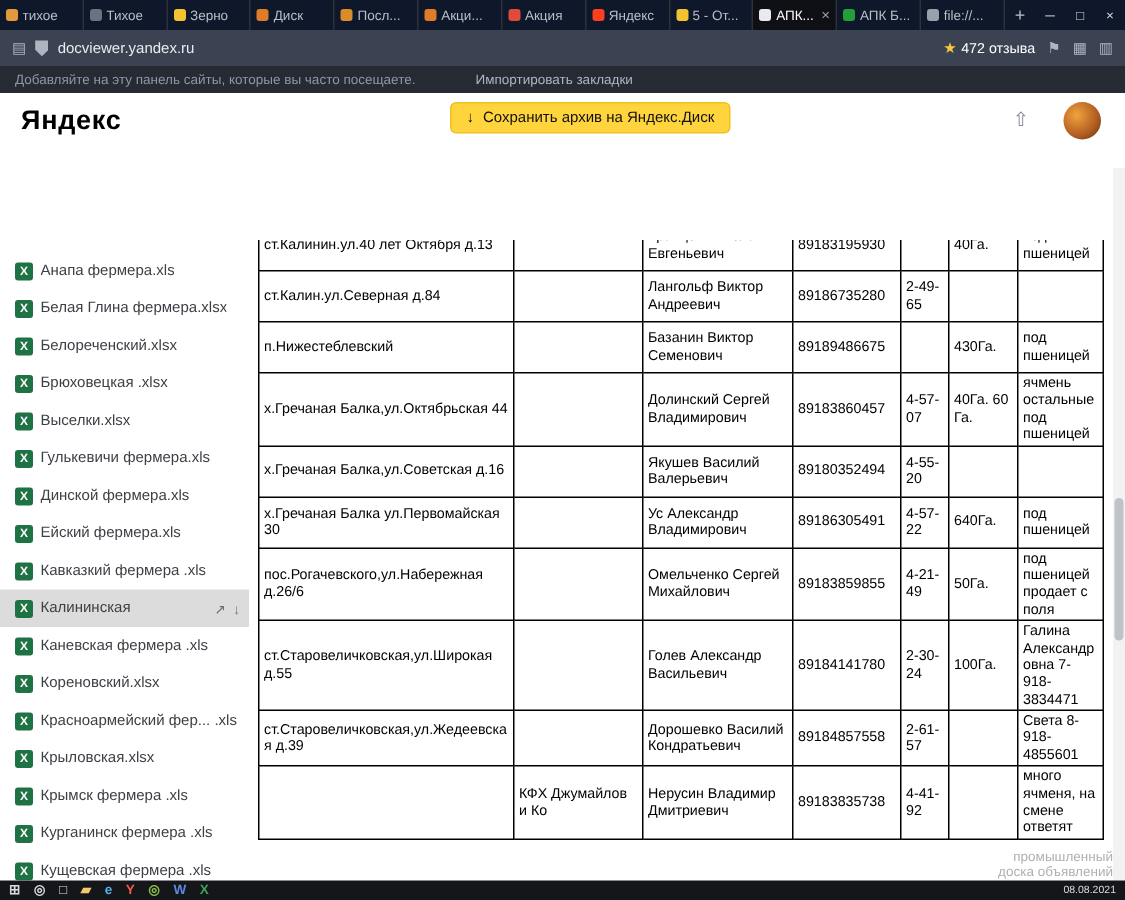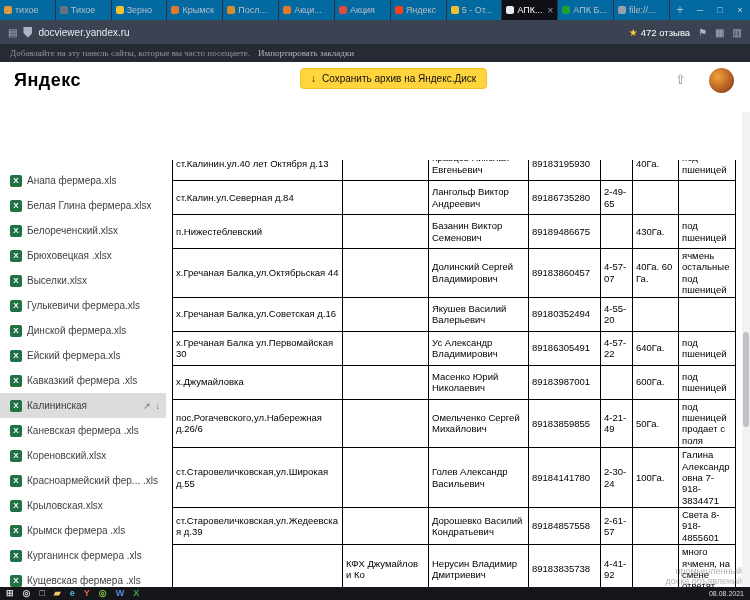--- a/index.html
+++ b/index.html
@@ -4,21 +4,21 @@
 <style>
   * { box-sizing: border-box; }
   html,body { margin:0; padding:0; }
   body {
     width:750px; height:600px; position:relative; overflow:hidden;
     background:#fff; font-family:"Liberation Sans", sans-serif;
   }
 
   
   .tabbar { position:absolute; top:0; left:0; right:0; height:20px;
-    background:#0369a1; display:flex; align-items:stretch; }
+    background:#0f172a; display:flex; align-items:stretch; }
   .tab { display:flex; align-items:center; gap:3px; padding:0 4px;
     flex:1 1 0; max-width:56px; border-right:1px solid #2d313b;
     color:#b9bec7; font-size:9px; overflow:hidden; white-space:nowrap; cursor:default; }
   .tab.active { background:#0e1016; color:#fff; }
   .fav { width:8px; height:8px; border-radius:2px; flex:none; }
   .tlbl { overflow:hidden; text-overflow:ellipsis; }
   .tclose { margin-left:auto; color:#9aa0ab; font-size:10px; }
   .newtab { width:20px; display:flex; align-items:center; justify-content:center;
     color:#b9bec7; font-size:12px; }
   .wincontrols { margin-left:auto; display:flex; }
@@ -36,22 +36,22 @@
     color:#c7ccd6; font-size:10px; pointer-events:none; overflow:hidden;
     white-space:nowrap; text-overflow:ellipsis;margin-top:44px; }
   .addr-right { margin-left:auto; display:flex; align-items:center; gap:8px; }
   .star { color:#f8c73d; font-size:10px; }
   .reviews { display:flex; align-items:center; gap:3px; color:#fff; font-size:9.5px; }
   .abar-icon { color:#aeb4c0; font-size:10px; }
 
   
   .bookmarkbar { position:absolute; top:44px; left:0; right:0; height:18px;
     background:#262a33; display:flex; align-items:center; gap:8px;
-    padding:0 10px; color:#8f96a3; font-size:9px;font-family:Liberation Serif, serif; }
-  .bm-link { color:#aeb4c0; }
+    padding:0 10px; color:#8f96a3; font-size:9px; }
+  .bm-link { color:#aeb4c0;margin-left:32px; }
 
   
   .viewer-header { position:absolute; top:62px; left:0; right:0; height:50px; background:#fff; }
   .logo { position:absolute; left:14px; top:8px; font-size:18px; font-weight:bold;
     color:#000; letter-spacing:0.5px; }
   .save-btn { position:absolute; left:300px; top:6px; height:21px;
     background:#ffd43c; border:1px solid #f0c020; border-radius:4px;
     display:flex; align-items:center; gap:6px; padding:0 10px;
     font-size:10px; color:#111; white-space:nowrap; cursor:pointer; }
   .dl-glyph { font-size:10px; }
@@ -109,21 +109,21 @@
     <div class="tab">
       <span class="fav" style="background: rgb(107, 114, 128);"></span>
       <span class="tlbl">Тихое</span>
     </div>
     <div class="tab">
       <span class="fav" style="background: rgb(242, 194, 48);"></span>
       <span class="tlbl">Зерно</span>
     </div>
     <div class="tab">
       <span class="fav" style="background: rgb(224, 123, 42);"></span>
-      <span class="tlbl">Крымск</span>
+      <span class="tlbl">Диск</span>
     </div>
     <div class="tab">
       <span class="fav" style="background: rgb(217, 140, 43);"></span>
       <span class="tlbl">Посл...</span>
     </div>
     <div class="tab">
       <span class="fav" style="background: rgb(224, 123, 42);"></span>
       <span class="tlbl">Акци...</span>
     </div>
     <div class="tab">
@@ -325,29 +325,20 @@
         <tr>
           <td>х.Гречаная Балка ул.Первомайская 30</td>
           <td></td>
           <td>Ус Александр Владимирович</td>
           <td>89186305491</td>
           <td>4-57-22</td>
           <td>640Га.</td>
           <td>под пшеницей</td>
         </tr>
         <tr>
-          <td>х.Джумайловка</td>
-          <td></td>
-          <td>Масенко Юрий Николаевич</td>
-          <td>89183987001</td>
-          <td></td>
-          <td>600Га.</td>
-          <td>под пшеницей</td>
-        </tr>
-        <tr>
           <td>пос.Рогачевского,ул.Набережная д.26/6</td>
           <td></td>
           <td>Омельченко Сергей Михайлович</td>
           <td>89183859855</td>
           <td>4-21-49</td>
           <td>50Га.</td>
           <td>под пшеницей продает с поля</td>
         </tr>
         <tr>
           <td>ст.Старовеличковская,ул.Широкая д.55</td>

